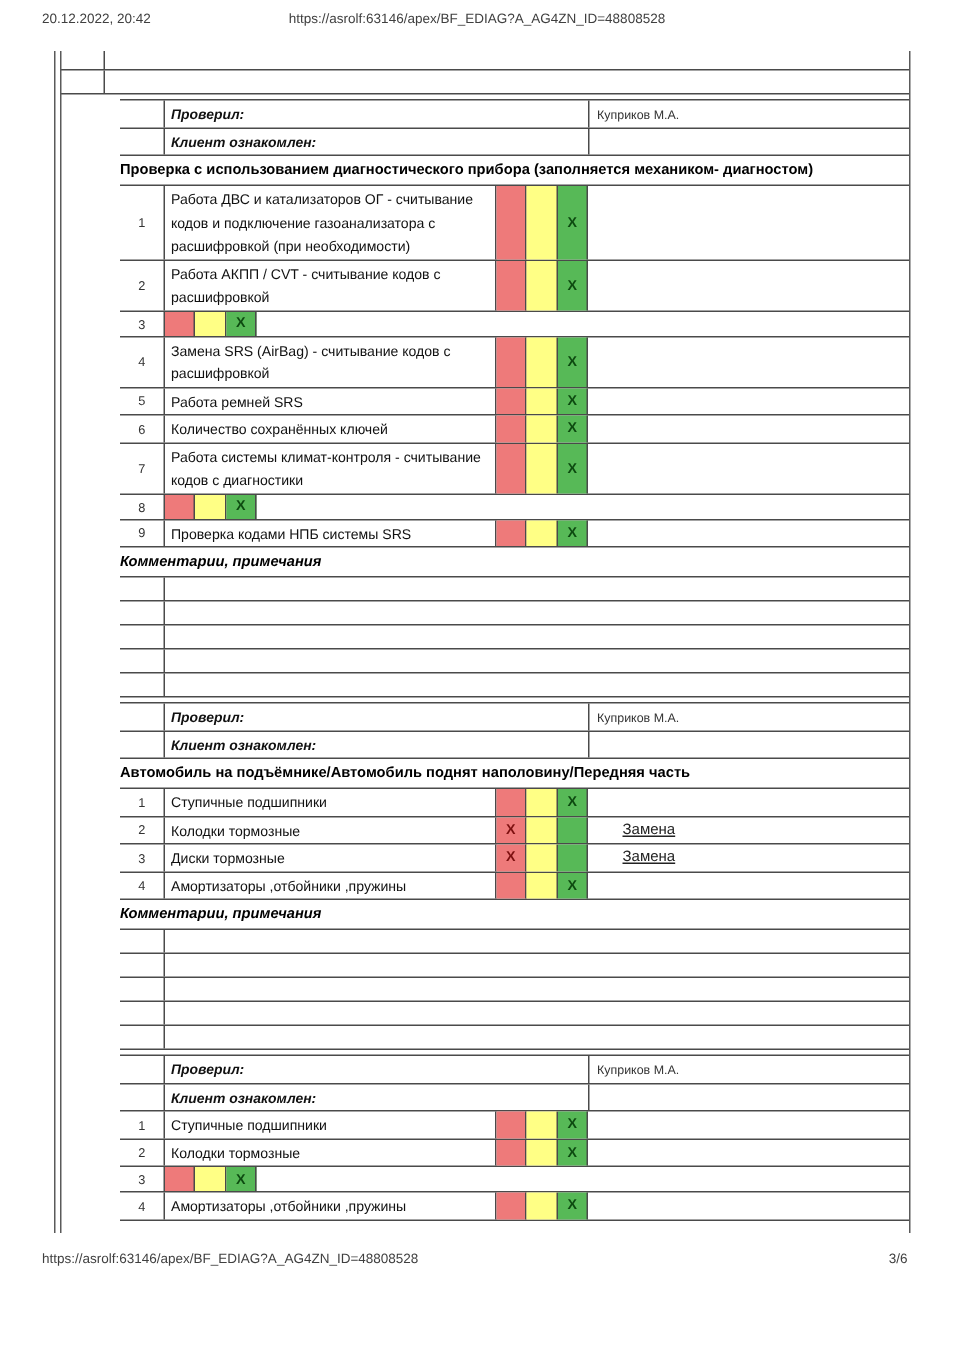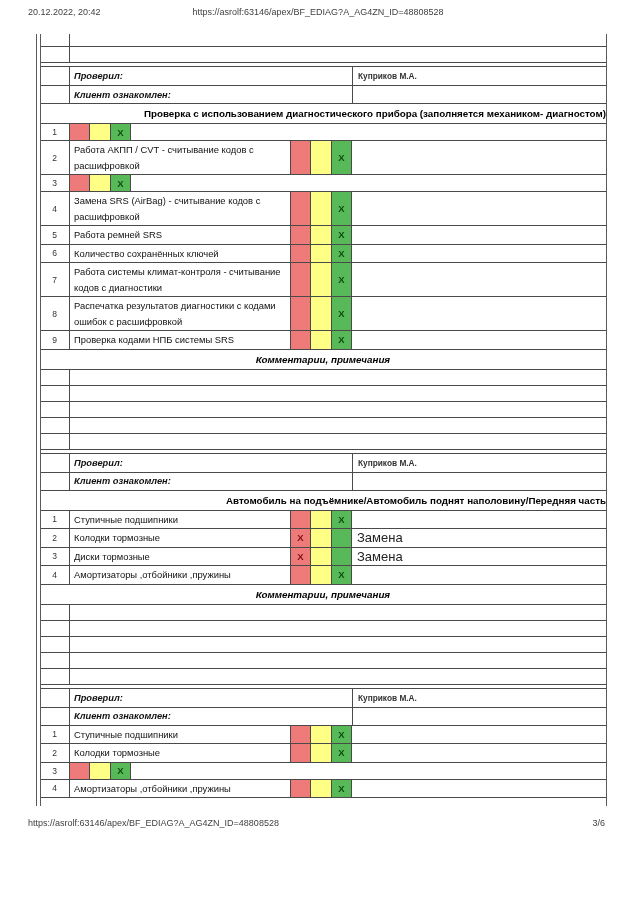--- a/index.html
+++ b/index.html
@@ -17,51 +17,51 @@
   .printfooter { display:flex; justify-content:space-between; padding:0 31px 0 28px; margin-top:12px; font-size:9px; color:#3f3f3f; }
 
   
   .sheet { position:relative; margin-left:36px; width:571px; }
   .vl { position:absolute; top:0; bottom:0; width:1px; background:#5a5a5a; }
   .vl.l0 { left:0; } .vl.l1 { left:4px; } .vl.r0 { left:570px; }
 
   .blocks { margin-left:4px; width:566px; }
   .block { border-top:1px solid #4a4a4a; border-bottom:1px solid #4a4a4a; }
   .block.cut { border-top:none; }
-  .block + .block { margin-top:3px; }
+  .block + .block { margin-top:3px;margin-left:40px; }
 
   .row { display:flex; border-top:1px solid #4a4a4a; }
   .block .row:first-child { border-top:none; }
 
   .c { min-width:0; }
   .n { flex:none; width:30px; border-right:1px solid #4a4a4a; font-size:8.5px; color:#333;
        display:flex; align-items:center; justify-content:center; }
   .d { flex:none; width:221px; border-right:1px solid #4a4a4a; font-size:9.4px; line-height:15.5px;
        padding:1px 3px 1px 4px; color:#111; }
   .r, .y, .g { flex:none; border-right:1px solid #4a4a4a; display:flex; align-items:center;
        justify-content:center; font-weight:bold; font-size:9.5px; }
   .r { width:20px; background:#ee7a7a; color:#7d1010; }
   .y { width:21px; background:#ffff85; color:#6e6e00; }
   .g { width:20px; background:#57b957; color:#0d4a10; }
-  .t { flex:1; font-size:13px; color:#222; display:flex; align-items:center; padding-left:5px; }
+  .t { flex:1; font-size:10px; color:#222; display:flex; align-items:center; padding-left:23px;text-decoration:underline; }
 
   .crow { min-height:17px; }
   .mrow { height:16px; }
   .mrow .rest { flex:1; }
   .arow1 { height:12px; } .arow2 { height:16px; }
   .arow1 .rest, .arow2 .rest { flex:1; }
 
   .srow { height:18px; }
   .sl { flex:none; width:283px; border-right:1px solid #4a4a4a; font-size:9.3px; font-weight:bold;
         font-style:italic; display:flex; align-items:center; padding-left:4px; color:#111; }
-  .sv { flex:1; font-size:8.3px; color:#333; display:flex; align-items:center; padding-left:5px;font-weight:bold; }
+  .sv { flex:1; font-size:8.3px; color:#333; display:flex; align-items:center; padding-left:5px; }
 
   .hrow { min-height:19px; }
-  .h  { flex:1; text-align:right; font-weight:bold; font-size:9.8px; line-height:19px; color:#000; }
-  .hc { flex:1; text-align:center; font-weight:bold; font-style:italic; font-size:9.8px; line-height:19px; color:#000; }
+  .h  { flex:1; text-align:left; font-weight:bold; font-size:9.8px; line-height:19px; color:#000; }
+  .hc { flex:1; text-align:left; font-weight:bold; font-style:italic; font-size:9.8px; line-height:19px; color:#000; }
 
   .stub { height:8px; }
 </style>
 </head>
 <body>
 
 <div class="printbar">
   <span class="pb-date">20.12.2022, 20:42</span>
   <span class="pb-url">https://asrolf:63146/apex/BF_EDIAG?A_AG4ZN_ID=48808528</span>
 </div>
@@ -94,20 +94,21 @@
         <div class="c n"></div>
         <div class="c sl">Клиент ознакомлен:</div>
         <div class="c sv"></div>
       </div>
       <div class="row hrow">
         <div class="c h">Проверка с использованием диагностического прибора (заполняется механиком- диагностом)</div>
       </div>
 
       <div class="row crow">
         <div class="c n">1</div>
+        <div class="c d">Работа ДВС и катализаторов ОГ - считывание кодов и подключение газоанализатора с расшифровкой (при необходимости)</div>
         <div class="c r"></div>
         <div class="c y"></div>
         <div class="c g">X</div>
         <div class="c t"></div>
       </div>
       <div class="row crow">
         <div class="c n">2</div>
         <div class="c d">Работа АКПП / CVT - считывание кодов с расшифровкой</div>
         <div class="c r"></div>
         <div class="c y"></div>
@@ -148,21 +149,20 @@
       <div class="row crow">
         <div class="c n">7</div>
         <div class="c d">Работа системы климат-контроля - считывание кодов с диагностики</div>
         <div class="c r"></div>
         <div class="c y"></div>
         <div class="c g">X</div>
         <div class="c t"></div>
       </div>
       <div class="row crow">
         <div class="c n">8</div>
-        <div class="c d">Распечатка результатов диагностики с кодами ошибок с расшифровкой</div>
         <div class="c r"></div>
         <div class="c y"></div>
         <div class="c g">X</div>
         <div class="c t"></div>
       </div>
       <div class="row crow">
         <div class="c n">9</div>
         <div class="c d">Проверка кодами НПБ системы SRS</div>
         <div class="c r"></div>
         <div class="c y"></div>

